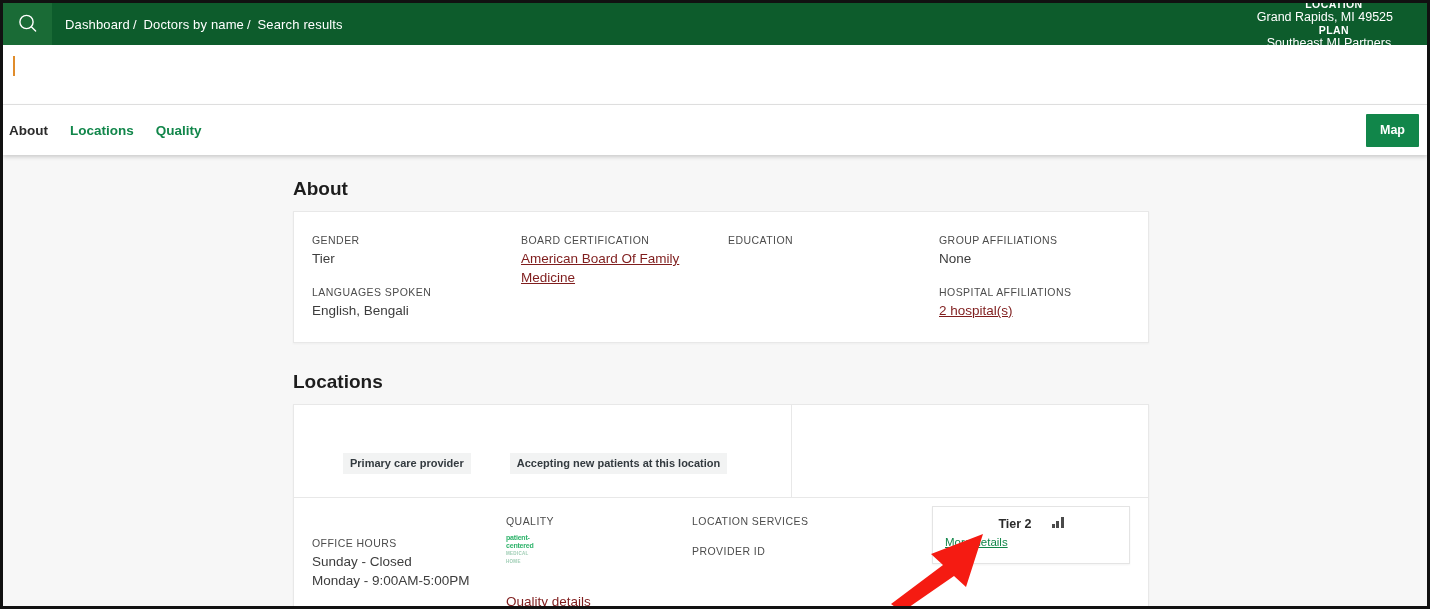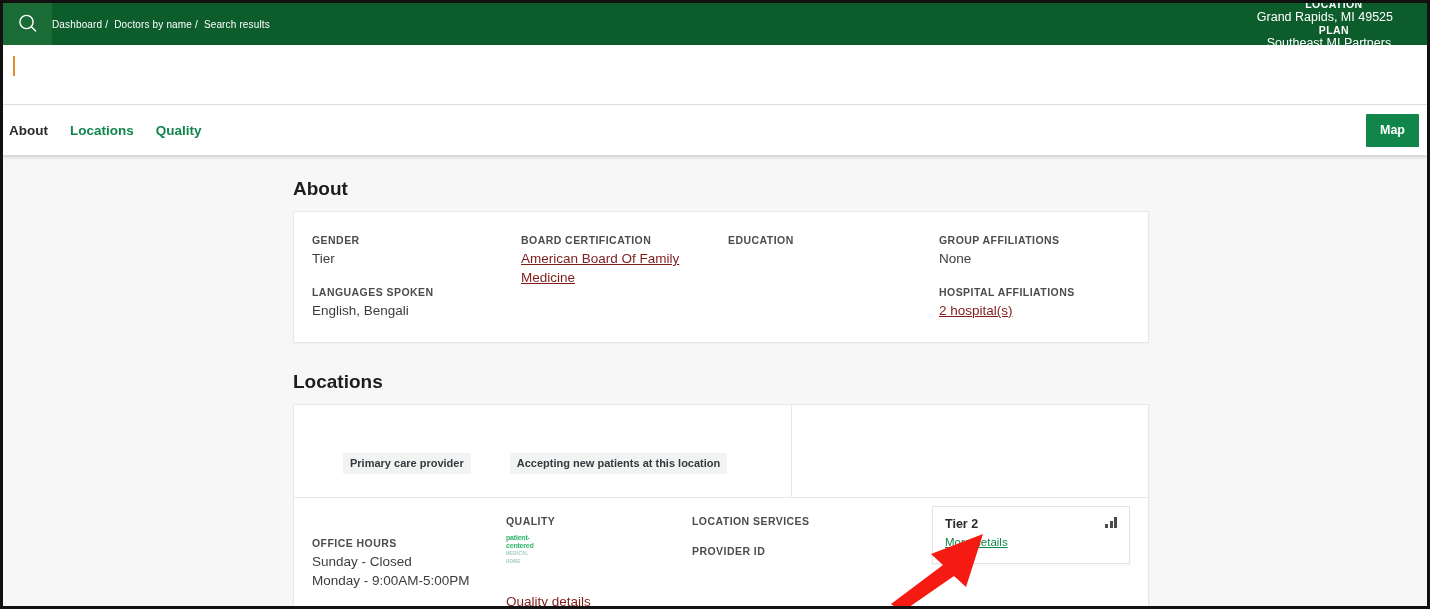--- a/index.html
+++ b/index.html
@@ -25,22 +25,23 @@
     display: flex; align-items: center;
   }
   .search-box {
     width: 49px; height: 42px;
     background: #1a6b36;
     display: flex; align-items: center; justify-content: center;
     cursor: pointer;
   }
   .search-glyph { display:block; }
   .breadcrumb {
+    margin-left: 13px;
     color: #ffffff;
-    font-size: 10px;
+    font-size: 13px;
     letter-spacing: .15px;
     white-space: nowrap;
     text-align: right;
   }
   .breadcrumb .crumb { color:#ffffff; }
   .breadcrumb .sep { color:#ffffff; padding: 0 3px; }
   .topbar-right {
     margin-left: auto;
     display: flex; align-items: center;
     padding-right: 8px;
@@ -115,21 +116,21 @@
 
   
   .about-grid {
     display: grid;
     grid-template-columns: 209px 207px 211px 1fr;
     padding: 22px 0 22px 18px;
   }
   .fld { margin-bottom: 18px; }
   .fld:last-child { margin-bottom: 0; }
   .fld-label {
-    font-size: 10.5px; font-weight: bold; color: #4c4c4c;
+    font-size: 10.5px; font-weight: normal; color: #4c4c4c;
     letter-spacing: .45px; margin-bottom: 3px;
   }
   .fld-val { font-size: 13.5px; color: #3d3d3d; line-height: 19px; }
   .fld-link {
     font-size: 13.5px; color: #7f1d1d; text-decoration: underline;
     line-height: 19px; cursor: pointer; display: inline-block;
   }
 
   
   .loc-top {
@@ -169,21 +170,21 @@
   .quality-link { margin-top: 26px; }
 
   .tier-card {
     position: absolute; right: 18px; top: 8px;
     width: 198px; height: 58px;
     background: #ffffff;
     border: 1px solid #e4e4e4;
     box-shadow: 0 1px 2px rgba(0,0,0,.05);
     padding: 10px 12px;
   }
-  .tier-row { display: flex; align-items: flex-start; justify-content: space-between; gap: 20px; }
+  .tier-row { display: flex; align-items: flex-start; justify-content: center; gap: 20px; }
   .tier-name { font-size: 12.5px; font-weight: bold; color: #2b2b2b; }
   .tier-link {
     font-size: 11.5px; color: #11864a; text-decoration: underline;
     margin-top: 5px; display: inline-block; cursor: pointer;
   }
   .bars { display: flex; align-items: flex-end; gap: 1.5px; height: 11px; }
   .bars i { display: block; width: 3px; background: #4a4a4a; }
   .bars i.b1 { height: 4px; }
   .bars i.b2 { height: 7.5px; }
   .bars i.b3 { height: 11px; }

